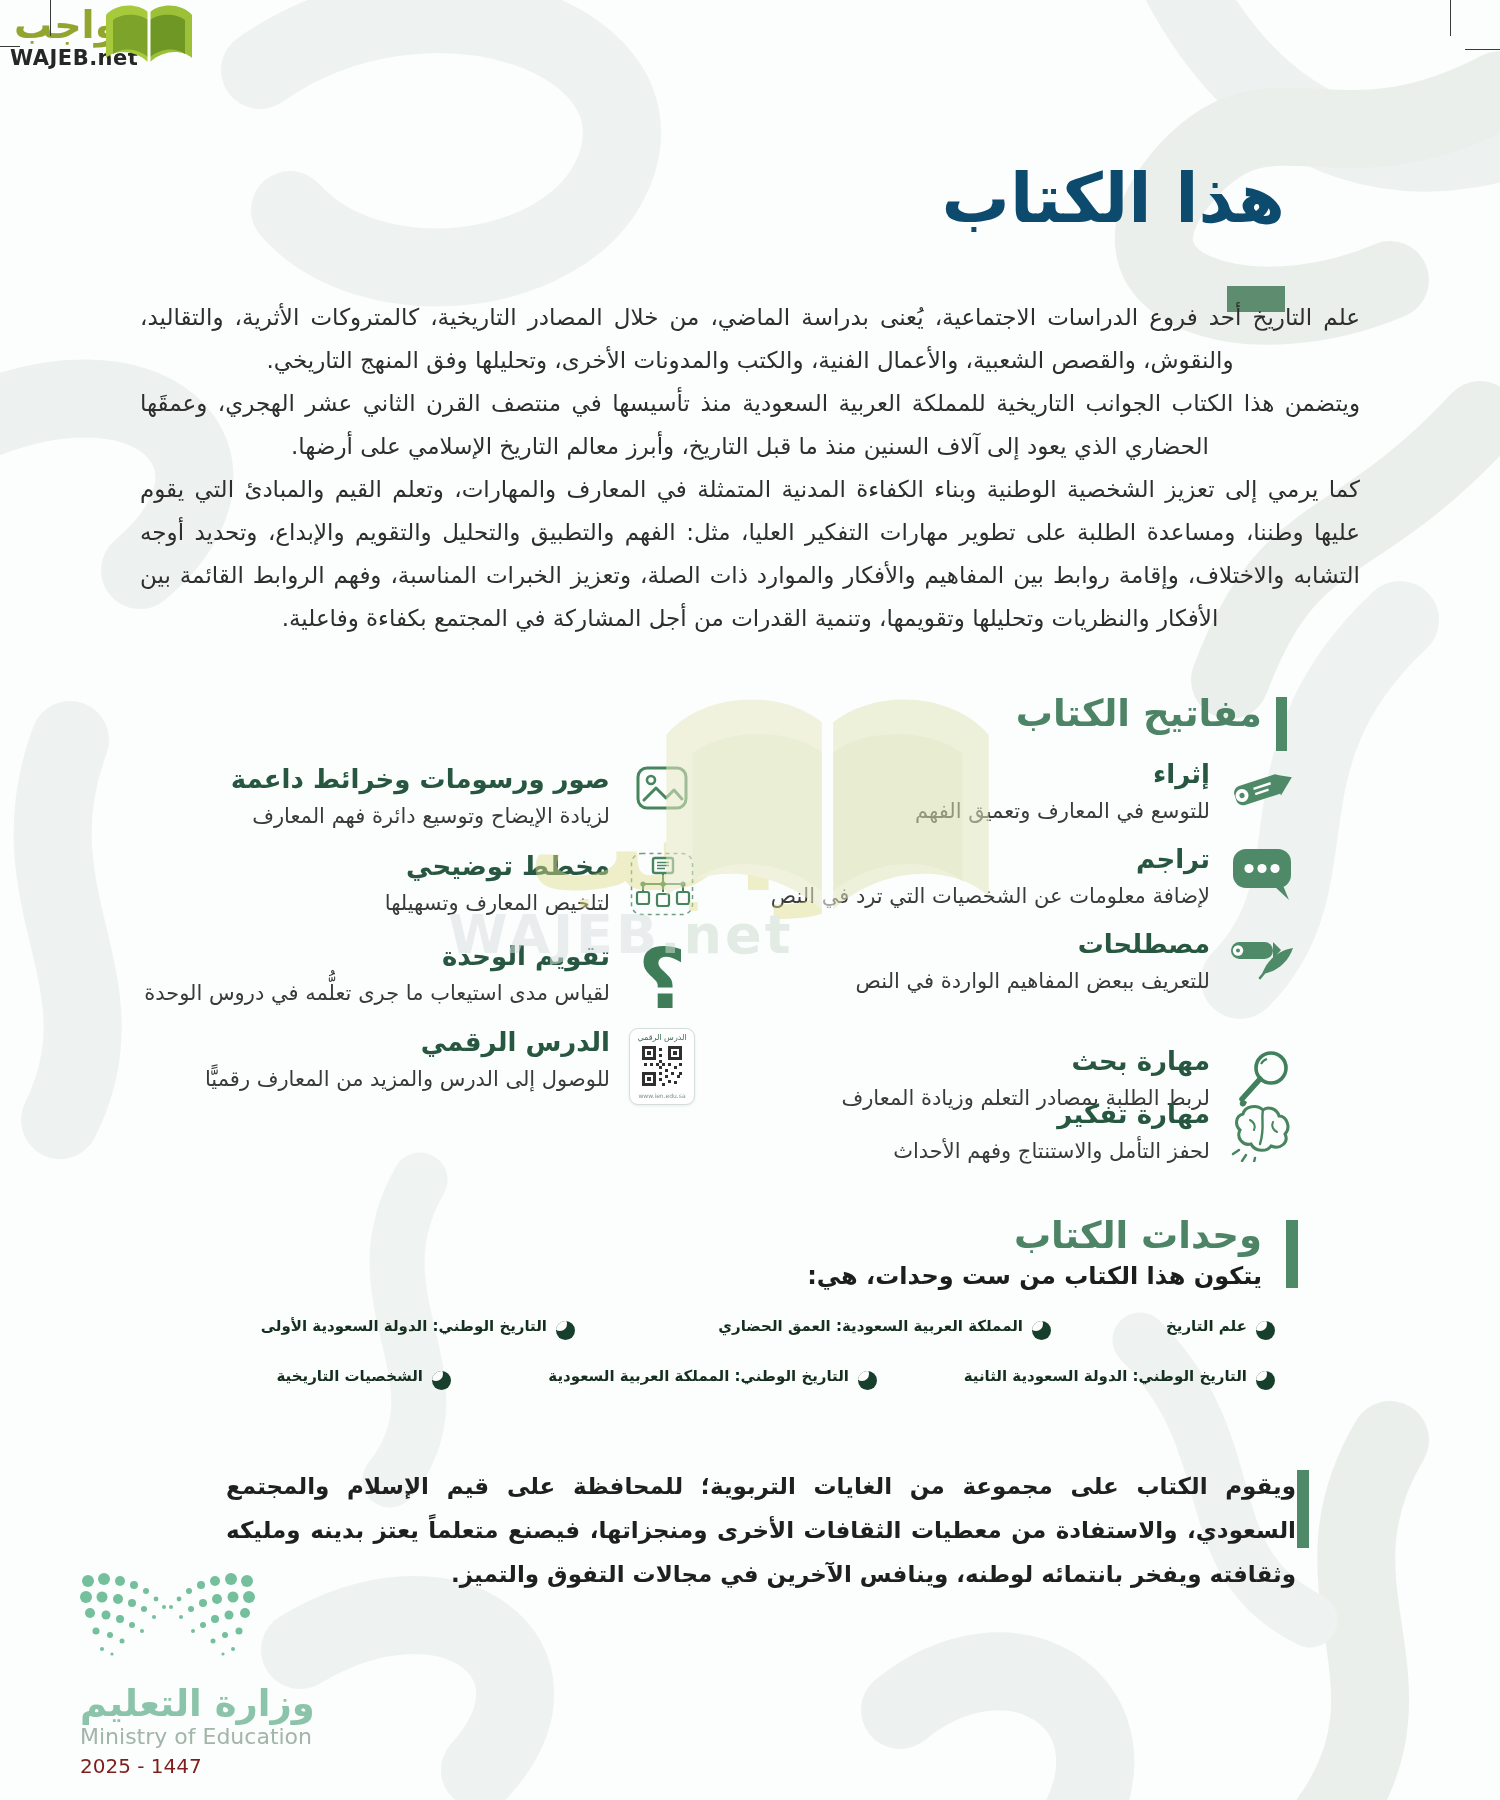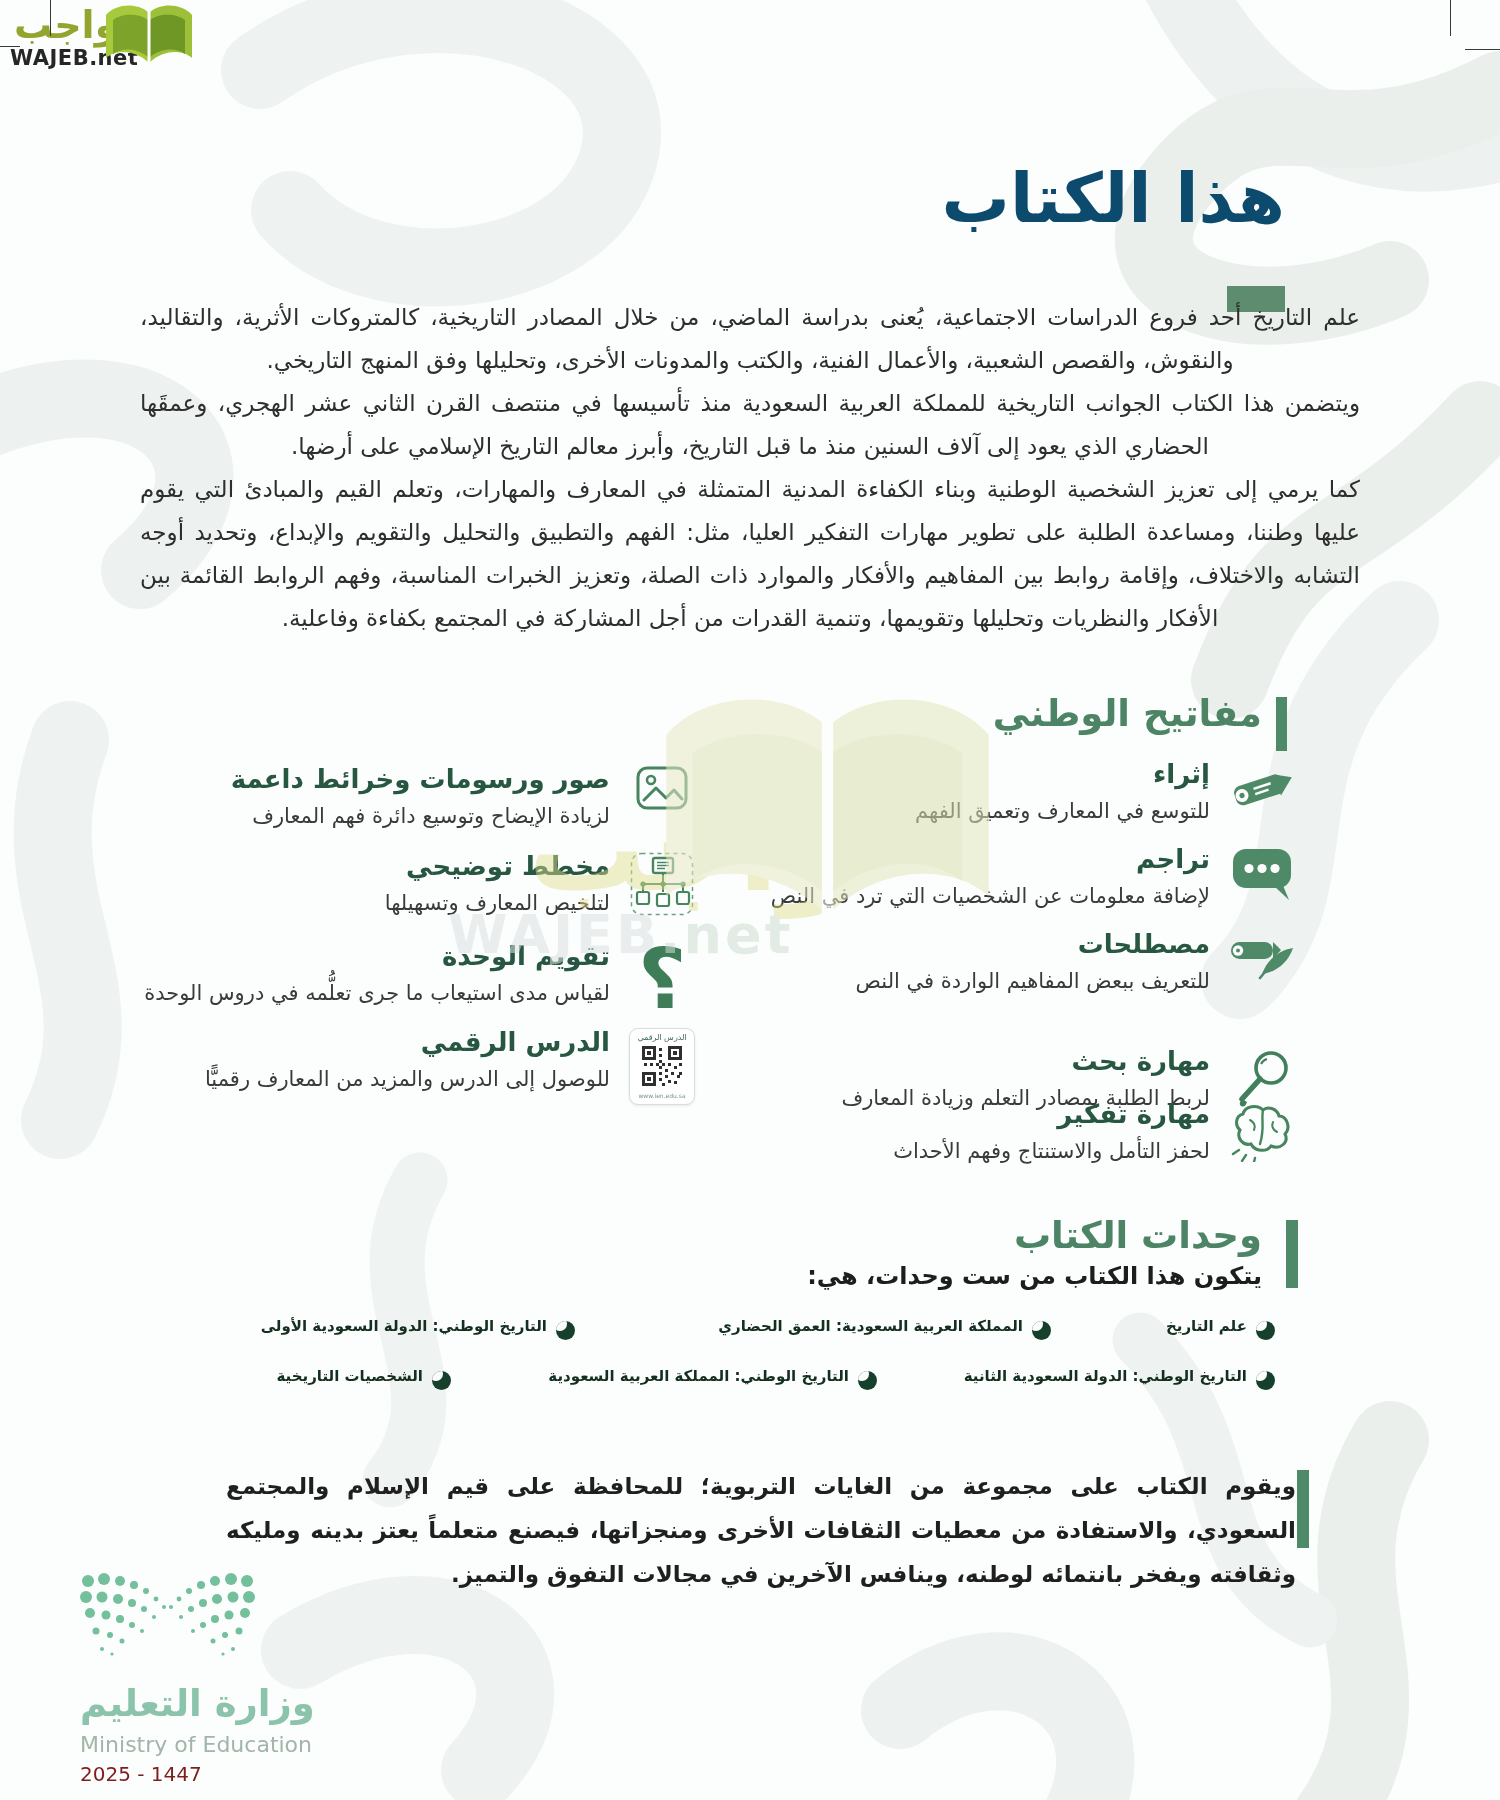--- a/index.html
+++ b/index.html
@@ -49,21 +49,21 @@
   .unit-item{position:absolute;display:flex;gap:9px;align-items:flex-start;z-index:2}
   .unit-bullet{width:19px;height:19px;border-radius:50%;background:#17402c;position:relative;overflow:hidden;flex:none;margin-top:4px}
   .unit-bullet::after{content:"";position:absolute;right:8px;top:-4px;width:14px;height:14px;border-radius:50%;background:#fdfdfd}
   .unit-label{font-size:15px;font-weight:bold;color:#142e1f;white-space:nowrap;line-height:1.2}
   
   .closing{position:absolute;right:204px;top:1464px;width:1070px;z-index:2;
            font-size:23px;font-weight:bold;color:#1f1f1f;line-height:44px;text-align:justify}
   
   .ministry{position:absolute;left:80px;top:1572px;z-index:2;text-align:left}
   .ministry-ar{font-size:37px;font-weight:bold;color:#8cc3ab;margin-top:16px;direction:rtl;text-align:left;line-height:1.1}
-  .ministry-en{font-size:22px;color:#a2b5a9;direction:ltr;margin-top:8px;line-height:1.1}
+  .ministry-en{font-size:22px;color:#a2b5a9;direction:ltr;line-height:1.1}
   .ministry-yr{font-size:20px;color:#7f1d1d;direction:ltr;margin-top:6px;line-height:1.1}
 </style>
 </head>
 <body>
 
 <svg id="bg" width="1500" height="1800" viewBox="0 0 1500 1800">
   <g fill="none" stroke="#edf1ef" stroke-width="78" stroke-linecap="round">
     <path d="M1160,-60 C1260,170 1430,190 1580,110"></path>
     <path d="M1500,90 C1330,180 1270,70 1180,180 C1090,290 1250,340 1390,280" stroke="#eaefec"></path>
     <path d="M260,70 C430,-50 680,40 610,180 C560,280 370,300 290,210" stroke="#eef2f0"></path>
@@ -109,21 +109,21 @@
 <h1 class="page-title" style="margin:0">هذا الكتاب</h1>
 <div class="title-rect"></div>
 
 <div class="intro">
   <p>علم التاريخ أحد فروع الدراسات الاجتماعية، يُعنى بدراسة الماضي، من خلال المصادر التاريخية، كالمتروكات الأثرية، والتقاليد، والنقوش، والقصص الشعبية، والأعمال الفنية، والكتب والمدونات الأخرى، وتحليلها وفق المنهج التاريخي.</p>
   <p>ويتضمن هذا الكتاب الجوانب التاريخية للمملكة العربية السعودية منذ تأسيسها في منتصف القرن الثاني عشر الهجري، وعمقَها الحضاري الذي يعود إلى آلاف السنين منذ ما قبل التاريخ، وأبرز معالم التاريخ الإسلامي على أرضها.</p>
   <p>كما يرمي إلى تعزيز الشخصية الوطنية وبناء الكفاءة المدنية المتمثلة في المعارف والمهارات، وتعلم القيم والمبادئ التي يقوم عليها وطننا، ومساعدة الطلبة على تطوير مهارات التفكير العليا، مثل: الفهم والتطبيق والتحليل والتقويم والإبداع، وتحديد أوجه التشابه والاختلاف، وإقامة روابط بين المفاهيم والأفكار والموارد ذات الصلة، وتعزيز الخبرات المناسبة، وفهم الروابط القائمة بين الأفكار والنظريات وتحليلها وتقويمها، وتنمية القدرات من أجل المشاركة في المجتمع بكفاءة وفاعلية.</p>
 </div>
 
 <div class="sec-bar" style="right:213px;top:697px;width:11px;height:54px"></div>
-<div class="sec-heading" style="right:238px;top:692px">مفاتيح الوطني</div>
+<div class="sec-heading" style="right:238px;top:692px">مفاتيح الكتاب</div>
 
 <div class="key-item" style="right:200px;top:758px">
   <div class="key-icon">
     <svg width="76" height="58" viewBox="0 0 76 58">
       <g transform="rotate(-18 38 29)" fill="#4e8a68">
         <rect x="10" y="19" width="50" height="20" rx="7"></rect>
         <circle cx="17" cy="29" r="6.5" fill="#fdfdfd"></circle>
         <circle cx="17" cy="29" r="2.6" fill="#4e8a68"></circle>
         <path d="M54 19 L70 27 L54 41 Z"></path>
         <rect x="30" y="25" width="18" height="2.4" fill="#fdfdfd"></rect>

